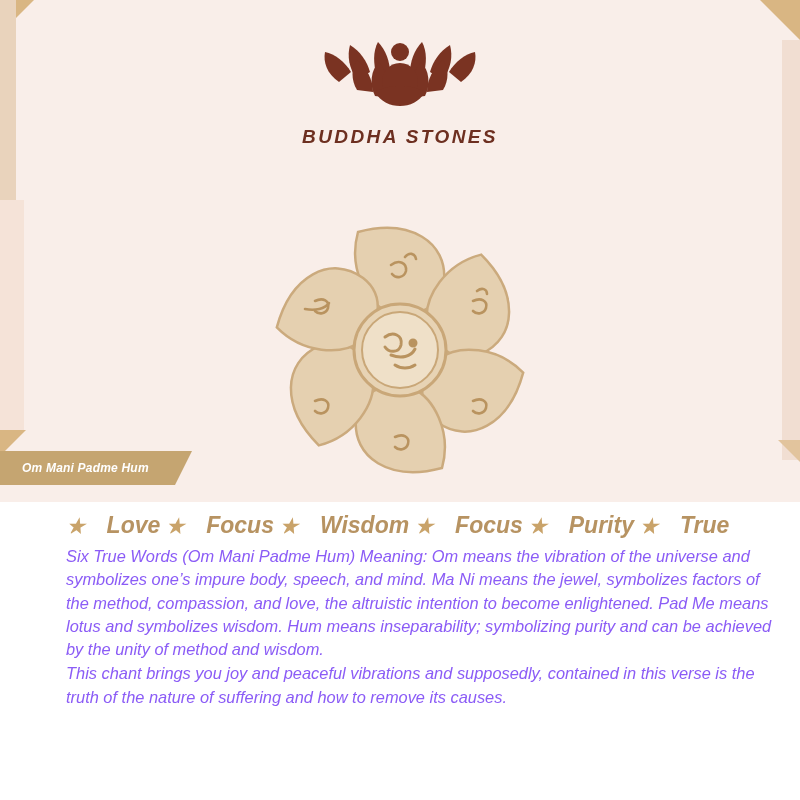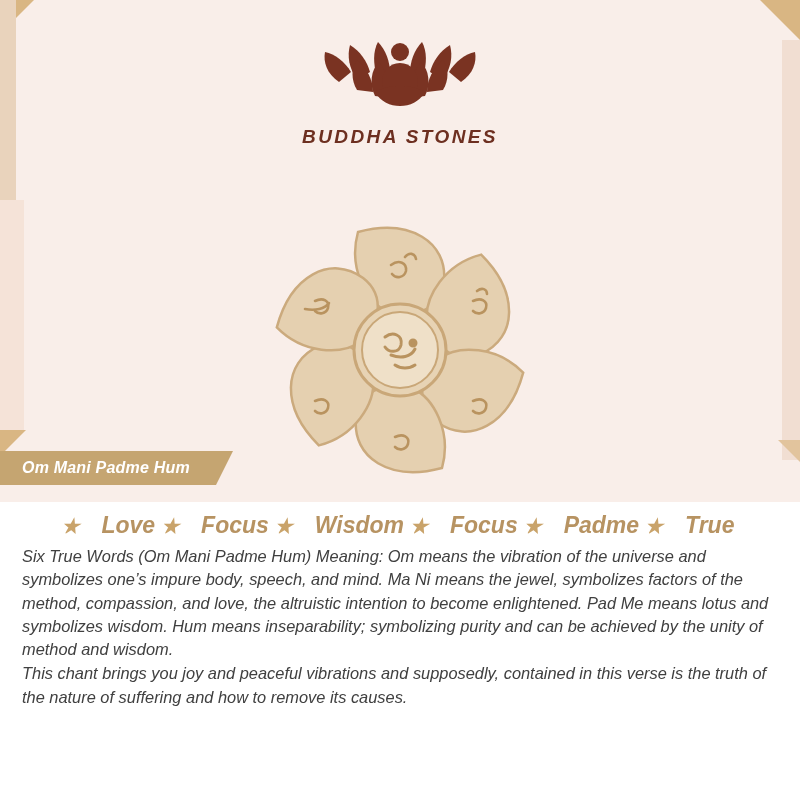--- a/index.html
+++ b/index.html
@@ -119,21 +119,21 @@
 
   
   .tag {
     position: absolute;
     left: 0;
     top: 451px;
     height: 34px;
     padding: 0 26px 0 22px;
     background: #c5a571;
     color: #ffffff;
-    font-size: 16px;
+    font-size: 12px;
     font-weight: bold;
     display: flex;
     align-items: center;
     letter-spacing: .2px;
   }
   .tag::after {
     content: "";
     position: absolute;
     right: -17px;
     top: 0;
@@ -162,24 +162,25 @@
     font-weight: bold;
   }
   .keywords .kw { padding: 0 4px; margin-left: 16px; }
   .keywords .star {
     color: #c9a36a;
     font-size: 20px;
     line-height: 1;
   }
   .body-copy {
     padding: 2px 18px 0 22px;
-    color: #404040;
+    color: #8b5cf6;
     font-size: 16.4px;
     line-height: 1.42;
     text-align: left;
+    margin-left: 44px;
   }
   .body-copy p { margin: 0; }
   .body-copy p + p { margin-top: 1px; }
 </style>
 </head>
 <body>
 
 <div class="page">
 
   <div class="corner-tl"></div>
@@ -277,21 +278,21 @@
     <div class="keywords">
       <span class="star">★</span>
       <span class="kw">Love</span>
       <span class="star">★</span>
       <span class="kw">Focus</span>
       <span class="star">★</span>
       <span class="kw">Wisdom</span>
       <span class="star">★</span>
       <span class="kw">Focus</span>
       <span class="star">★</span>
-      <span class="kw">Padme</span>
+      <span class="kw">Purity</span>
       <span class="star">★</span>
       <span class="kw">True</span>
     </div>
 
     <div class="body-copy">
       <p>Six True Words (Om Mani Padme Hum) Meaning: Om means the vibration of the universe and symbolizes one’s impure body, speech, and mind. Ma Ni means the jewel, symbolizes factors of the method, compassion, and love, the altruistic intention to become enlightened. Pad Me means lotus and symbolizes wisdom. Hum means inseparability; symbolizing purity and can be achieved by the unity of method and wisdom.</p>
       <p>This chant brings you joy and peaceful vibrations and supposedly, contained in this verse is the truth of the nature of suffering and how to remove its causes.</p>
     </div>
 
   </div>

